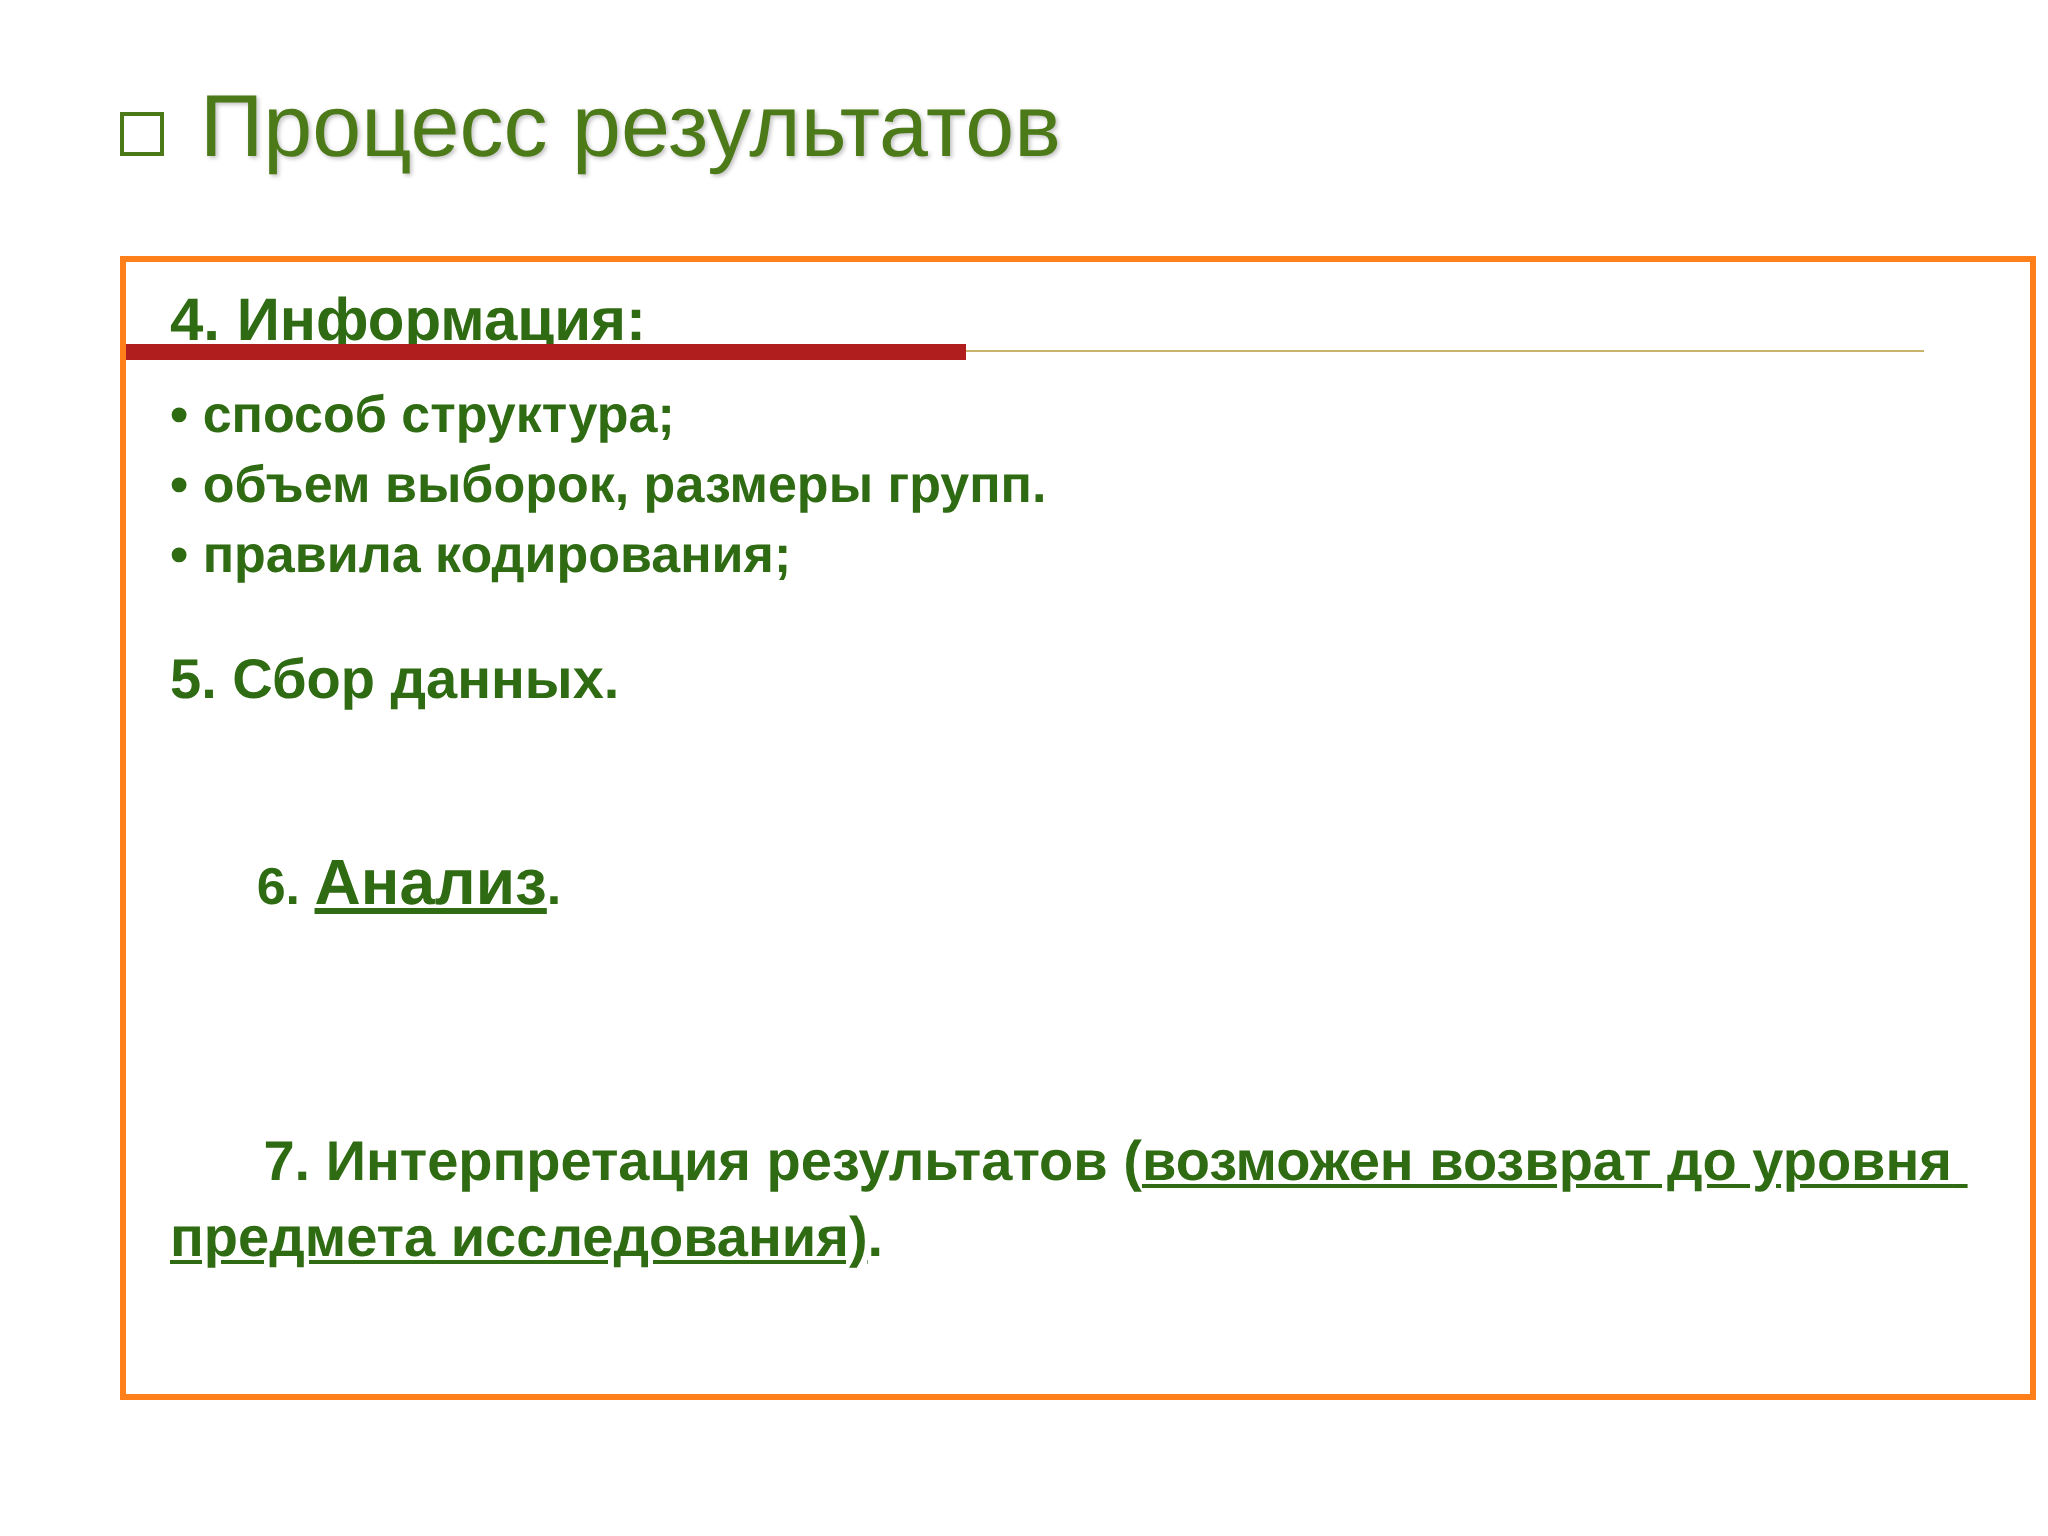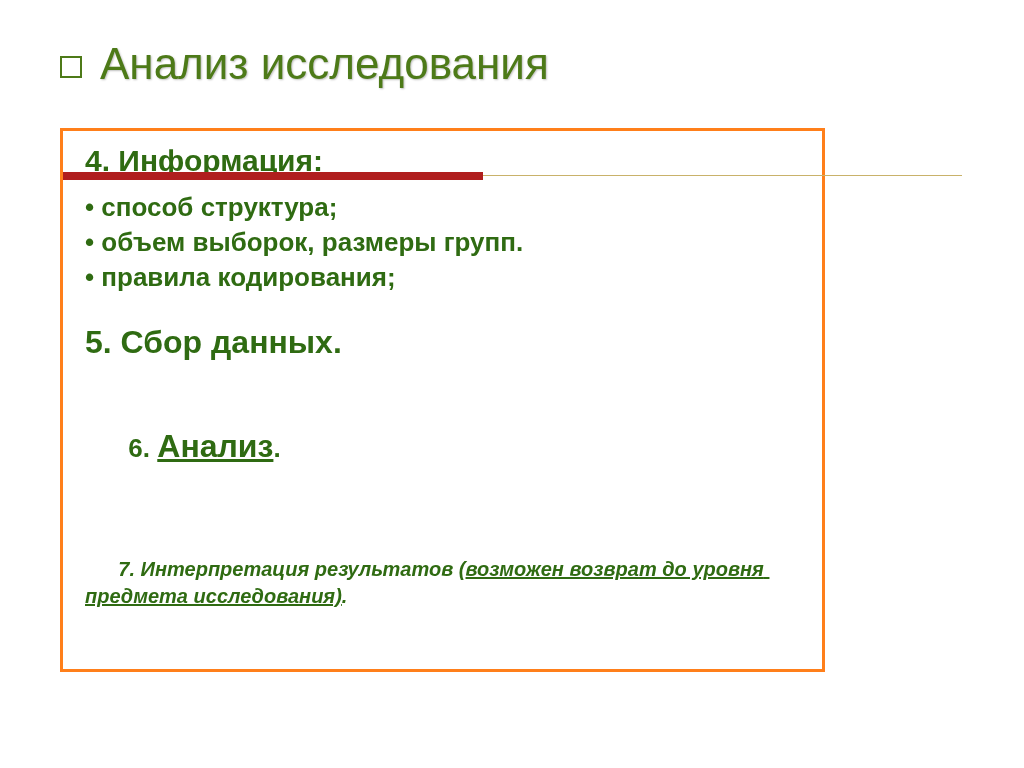--- a/index.html
+++ b/index.html
@@ -36,24 +36,24 @@
   .title-text {
     font-size: 44px;
     color: #4d7a18;
     text-shadow: 1px 1px 2px rgba(0,0,0,0.25);
     line-height: 1.1;
   }
   .content-box {
     position: absolute;
     top: 128px;
     left: 60px;
-    width: 765px;
+    width: 958px;
     box-sizing: border-box;
     border: 3px solid #ff7f1a;
-    padding: 10px 22px 32px 22px;
+    padding: 10px 22px 22px 22px;
   }
   .underline-bar {
     position: absolute;
     top: 172px;
     left: 63px;
     width: 420px;
     height: 8px;
     background: #b01e1e;
   }
   .underline-thin {
@@ -76,45 +76,44 @@
     text-decoration: underline;
     margin-bottom: 8px;
   }
   .bullet-line::before {
     content: "• ";
   }
   .spacer {
     height: 26px;
   }
   .sec5 {
-    font-size: 32px;
+    font-size: 28px;
   }
   .sec6-num {
     font-size: 26px;
   }
   .sec6-word {
     font-size: 32px;
     text-decoration: underline;
   }
   .sec7 {
-    font-size: 20px;
-    font-style: italic;
+    font-size: 28px;
   }
   .sec7 .u {
     text-decoration: underline;
   }
 </style>
 </head>
 <body>
 
 <div class="slide">
 
   <div class="title-row">
     <div class="title-bullet"></div>
-    <div class="title-text">Анализ исследования</div>
+    <div class="title-text">Процесс результатов</div>
   </div>
 
   <div class="content-box">
 
     <div class="line heading-4">4. Информация:</div>
 
     <div class="line bullet-line">способ структура;</div>
     <div class="line bullet-line">объем выборок, размеры групп.</div>
     <div class="line bullet-line">правила кодирования;</div>
 

